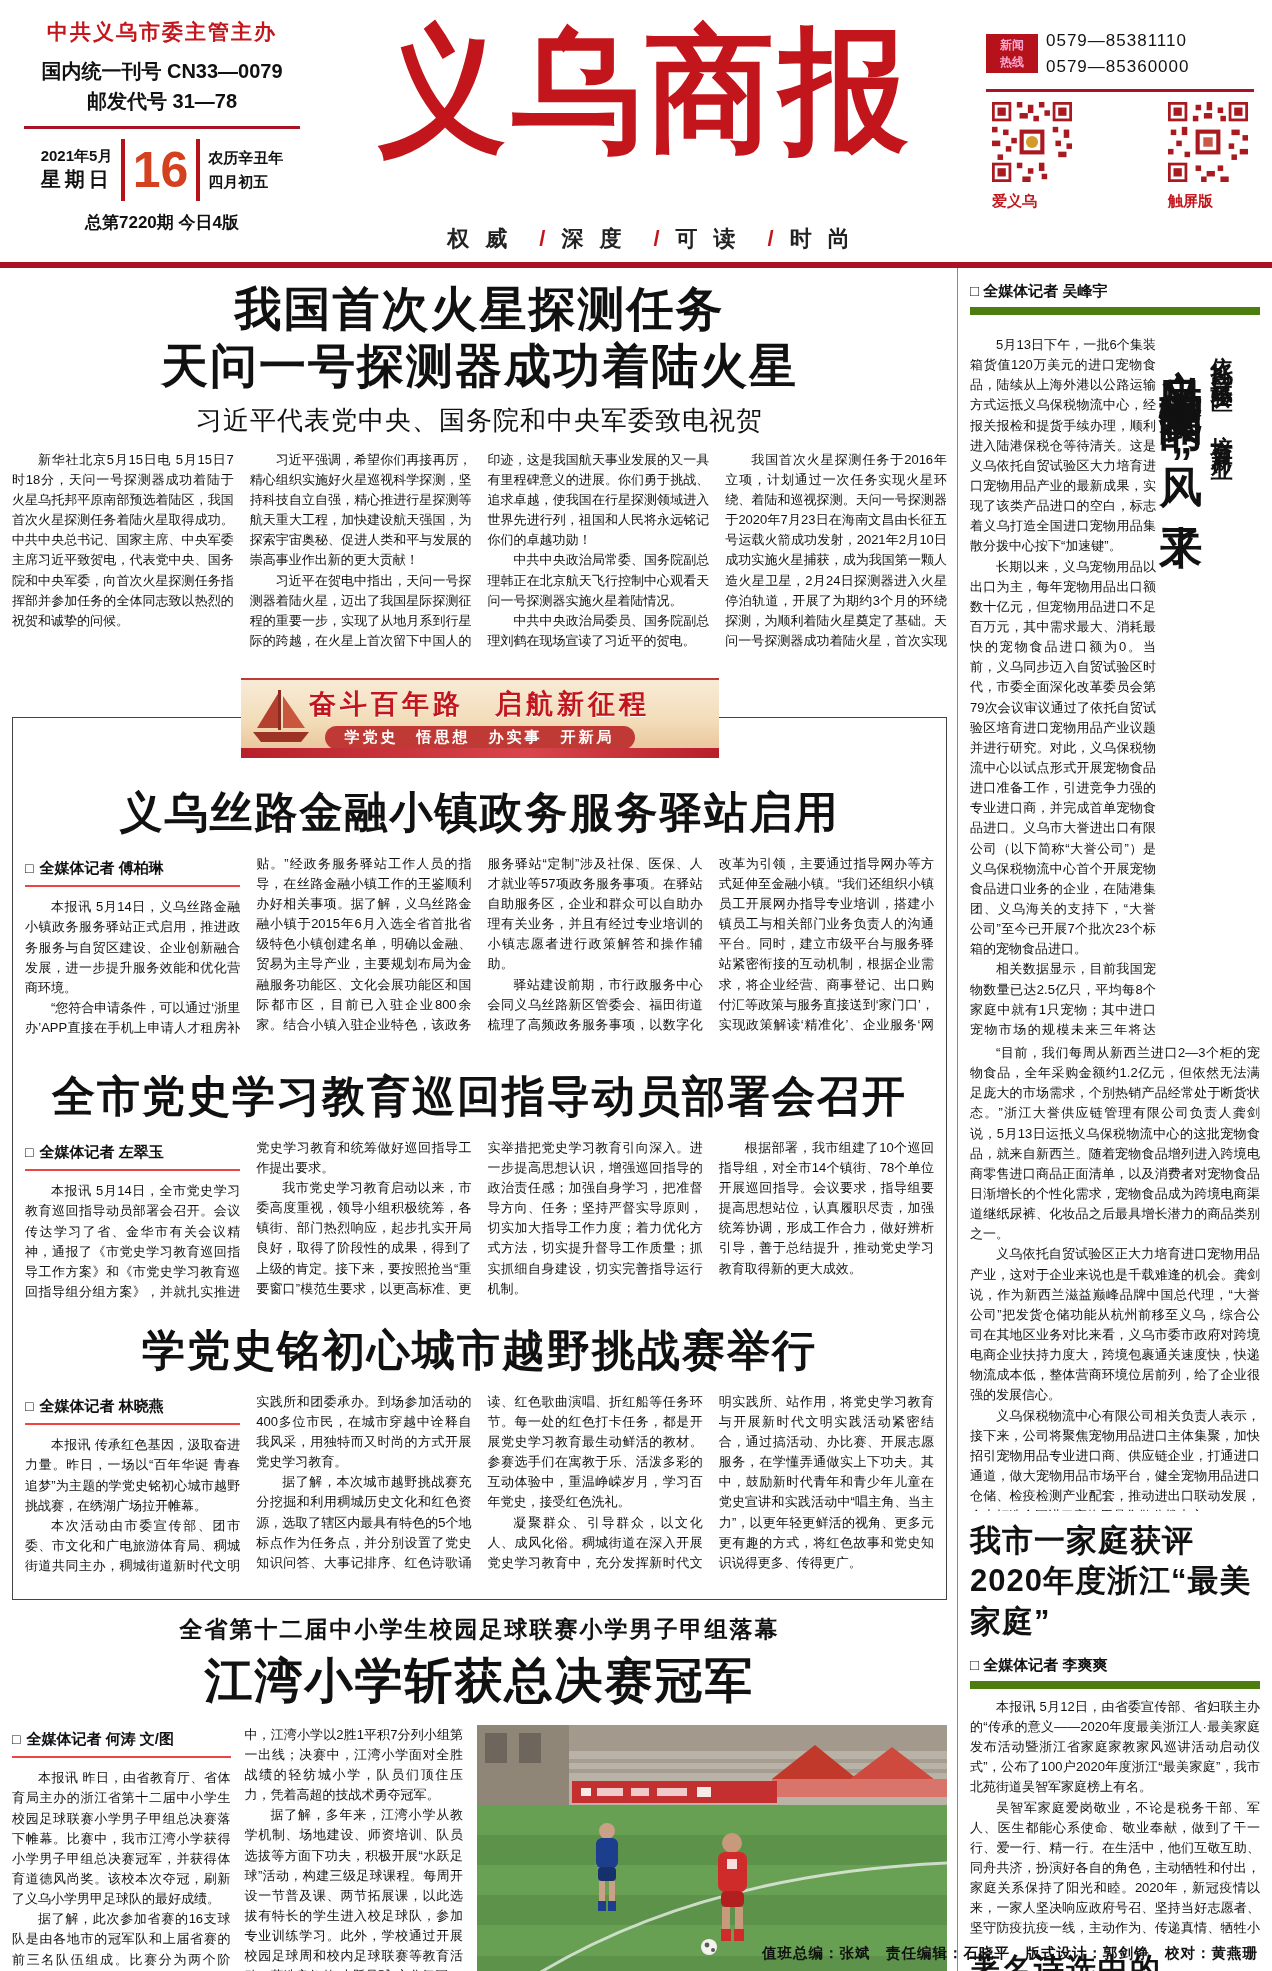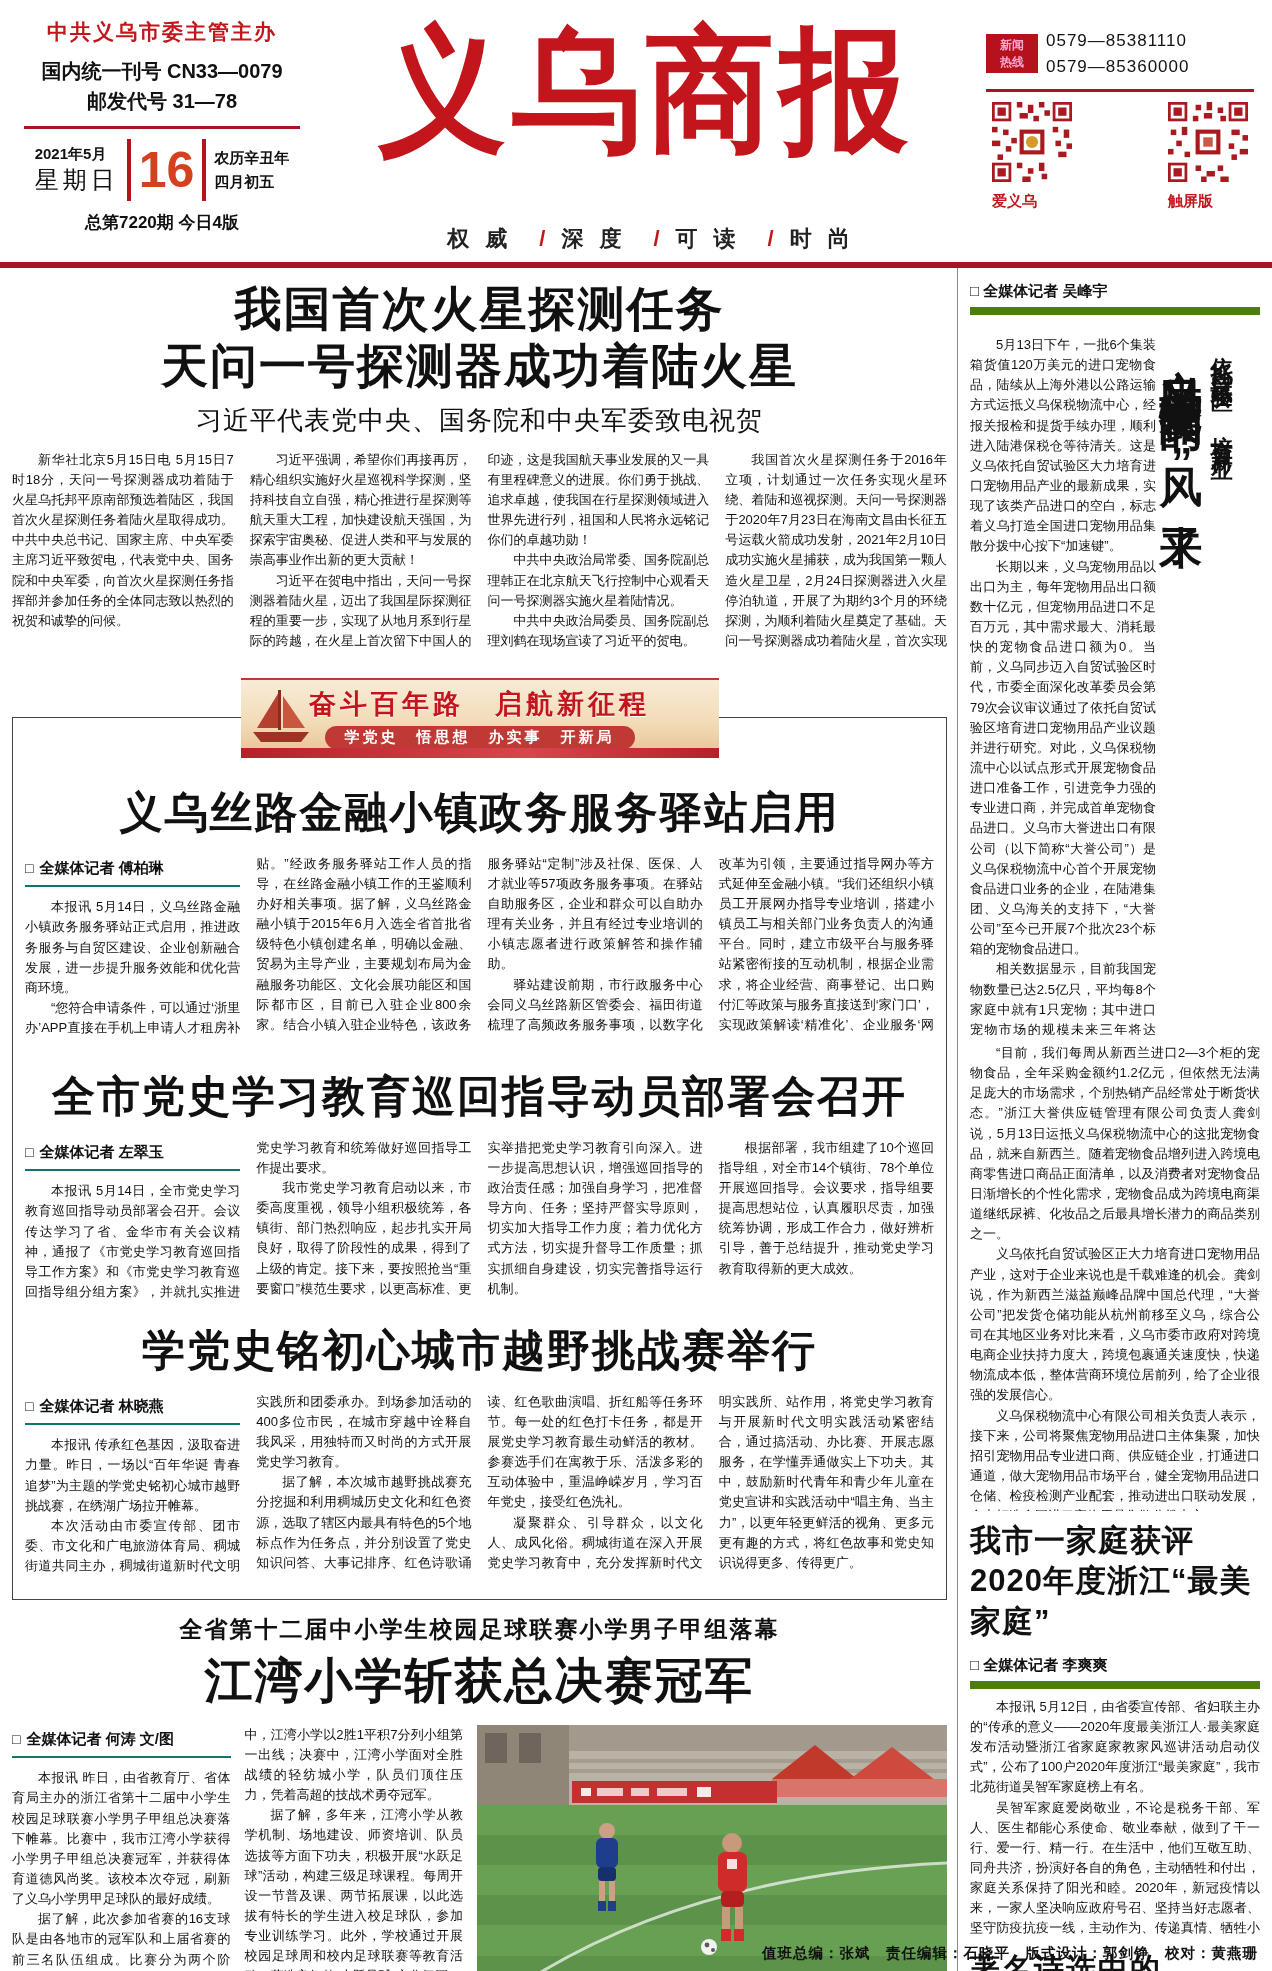--- a/index.html
+++ b/index.html
@@ -9,21 +9,21 @@
 
   
   .masthead { display:flex; padding:0 18px; height:212px; }
   .mh-left { width:288px; text-align:center; padding-top:8px; }
   .organizer { color:#c3161c; font-weight:900; font-size:21px; letter-spacing:2px; }
   .pub-codes { margin-top:10px; font-weight:700; font-size:20px; line-height:1.5; }
   .mh-rule { height:3px; background:#a81423; margin:10px 6px; }
   .dateblock { display:flex; align-items:center; justify-content:center; gap:8px; margin-top:4px; }
   .date-left { text-align:left; }
   .date-month { font-weight:700; font-size:15px; }
-  .date-week { font-weight:400; font-size:24px; letter-spacing:4px; }
+  .date-week { font-weight:700; font-size:20px; letter-spacing:4px; }
   .vbar { width:4px; height:62px; background:#b5121b; }
   .date-day { color:#d4411e; font-weight:900; font-size:50px; line-height:1; }
   .lunar { text-align:left; font-weight:700; font-size:15px; line-height:1.6; }
   .issue { margin-top:10px; font-weight:700; font-size:17px; }
   .mh-title { flex:1; text-align:center; color:#c3161c; font-family:"Liberation Serif","DejaVu Serif",serif;
               font-weight:900; font-size:128px; line-height:1.3; letter-spacing:6px; transform:scaleY(1.06); }
   .mh-right { width:268px; padding-top:18px; }
   .hotline { display:flex; align-items:center; gap:8px; }
   .hotline-box { background:#b5121b; color:#f9a8d4; font-weight:700; font-size:12px; padding:3px 14px; line-height:1.35; text-align:center; }
   .phones { font-weight:400; font-size:17px; line-height:1.5; letter-spacing:1px; }
@@ -44,21 +44,21 @@
   .sidebar { flex:1; padding-left:12px; display:flex; flex-direction:column; }
 
   
   .h-main { text-align:center; font-weight:900; font-size:47px; line-height:1.22; letter-spacing:2px; }
   .h-sub { text-align:center; font-weight:500; font-size:26px; margin-top:8px; letter-spacing:1px; }
   .cols4 { column-count:4; column-gap:16px; column-fill:auto; overflow:hidden;
            font-size:13px; line-height:1.55; text-align:justify; margin-top:12px; }
   .cols2 { column-count:2; column-gap:14px; column-fill:auto; overflow:hidden;
            font-size:13px; line-height:1.55; text-align:justify; }
   .para { text-indent:2em; margin:0; }
-  .byline { border-bottom:2px solid #0f766e; font-weight:700; font-size:15px; padding:2px 0 6px; margin-bottom:10px; }
+  .byline { border-bottom:2px solid #ef4444; font-weight:700; font-size:15px; padding:2px 0 6px; margin-bottom:10px; }
   .byline .box-glyph { font-size:14px; margin-right:6px; }
 
   .mars { margin-top:12px; }
   .mars .cols4 { height:215px; }
 
   
   .box-section { border:1px solid #444; margin-top:52px; position:relative; padding:52px 12px 12px; }
   .banner { position:absolute; top:-40px; left:50%; transform:translateX(-50%); width:478px; height:80px;
             background:linear-gradient(180deg,#f8ecd8 0%,#f2dcb8 55%,#e9bf93 100%);
             display:flex; flex-direction:column; align-items:center; justify-content:center; gap:4px;

